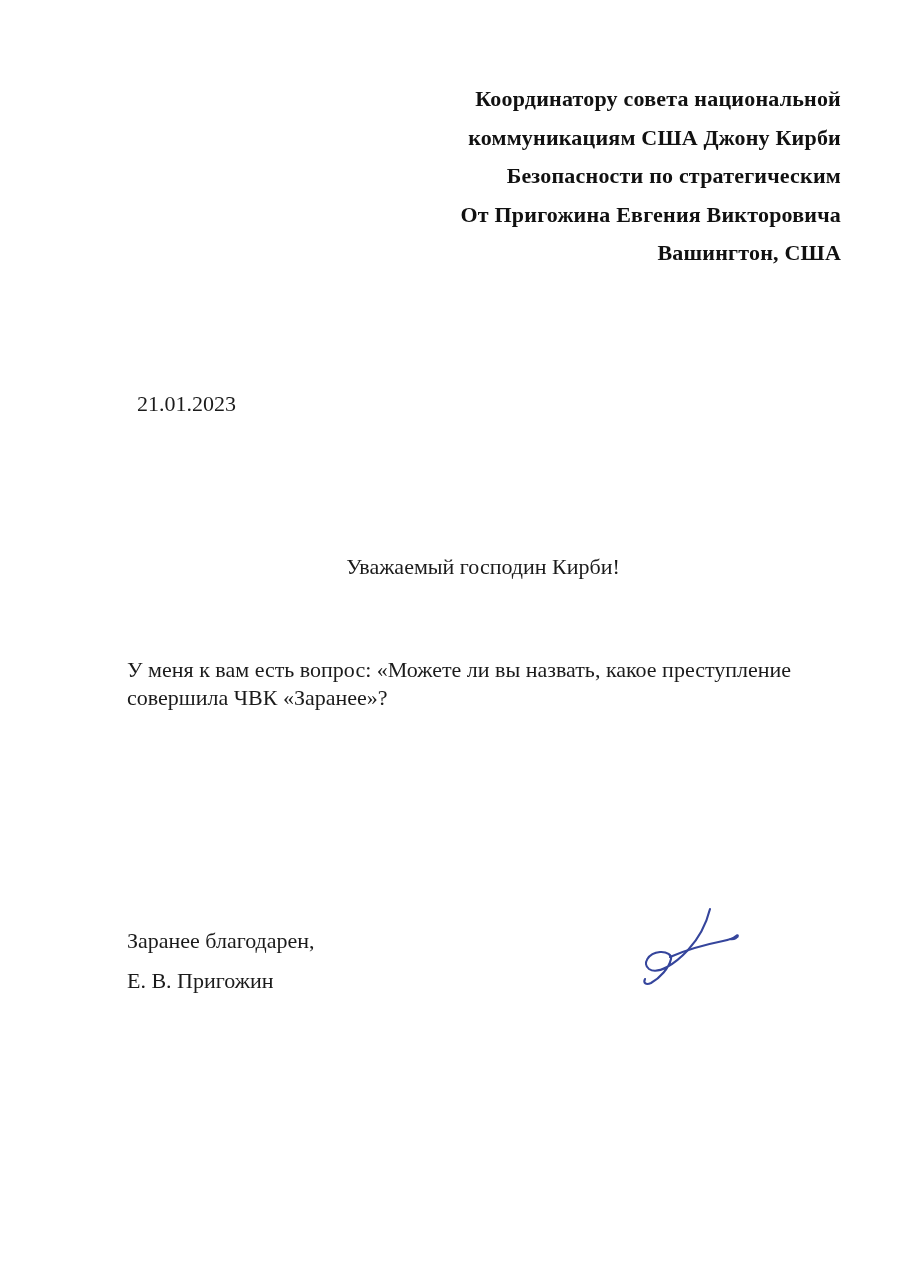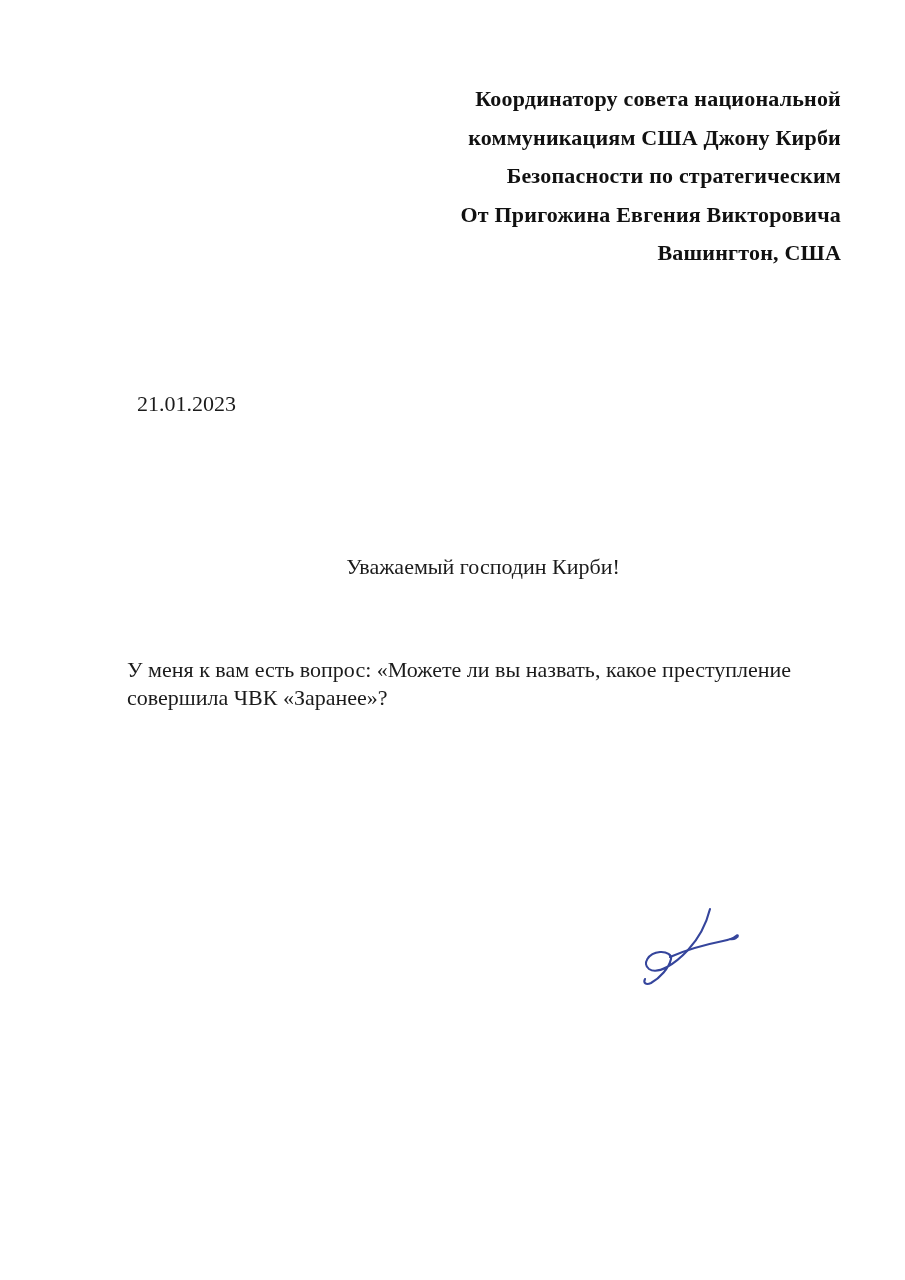--- a/index.html
+++ b/index.html
@@ -86,20 +86,24 @@
 
   <div class="date-line">21.01.2023</div>
 
   <div class="salutation-line">Уважаемый господин Кирби!</div>
 
   <div class="body-paragraph">
     <div>У меня к вам есть вопрос: «Можете ли вы назвать, какое преступление</div>
     <div>совершила ЧВК «Заранее»?</div>
   </div>
 
+  <div class="closing-block">
+    <div>Заранее благодарен,</div>
+    <div>Е. В. Пригожин</div>
+  </div>
 
   <div class="signature-wrap">
     <svg viewBox="0 0 126 90" xmlns="http://www.w3.org/2000/svg">
       <g fill="none" stroke="#35459c" stroke-width="2.1" stroke-linecap="round" stroke-linejoin="round">
 
         <path d="M 90,6
                  C 87,18 80,34 68,47
                  C 55,61 38,72 29,66
                  C 22,61 28,50 40,49
                  C 47,48.5 52,52 51,56

